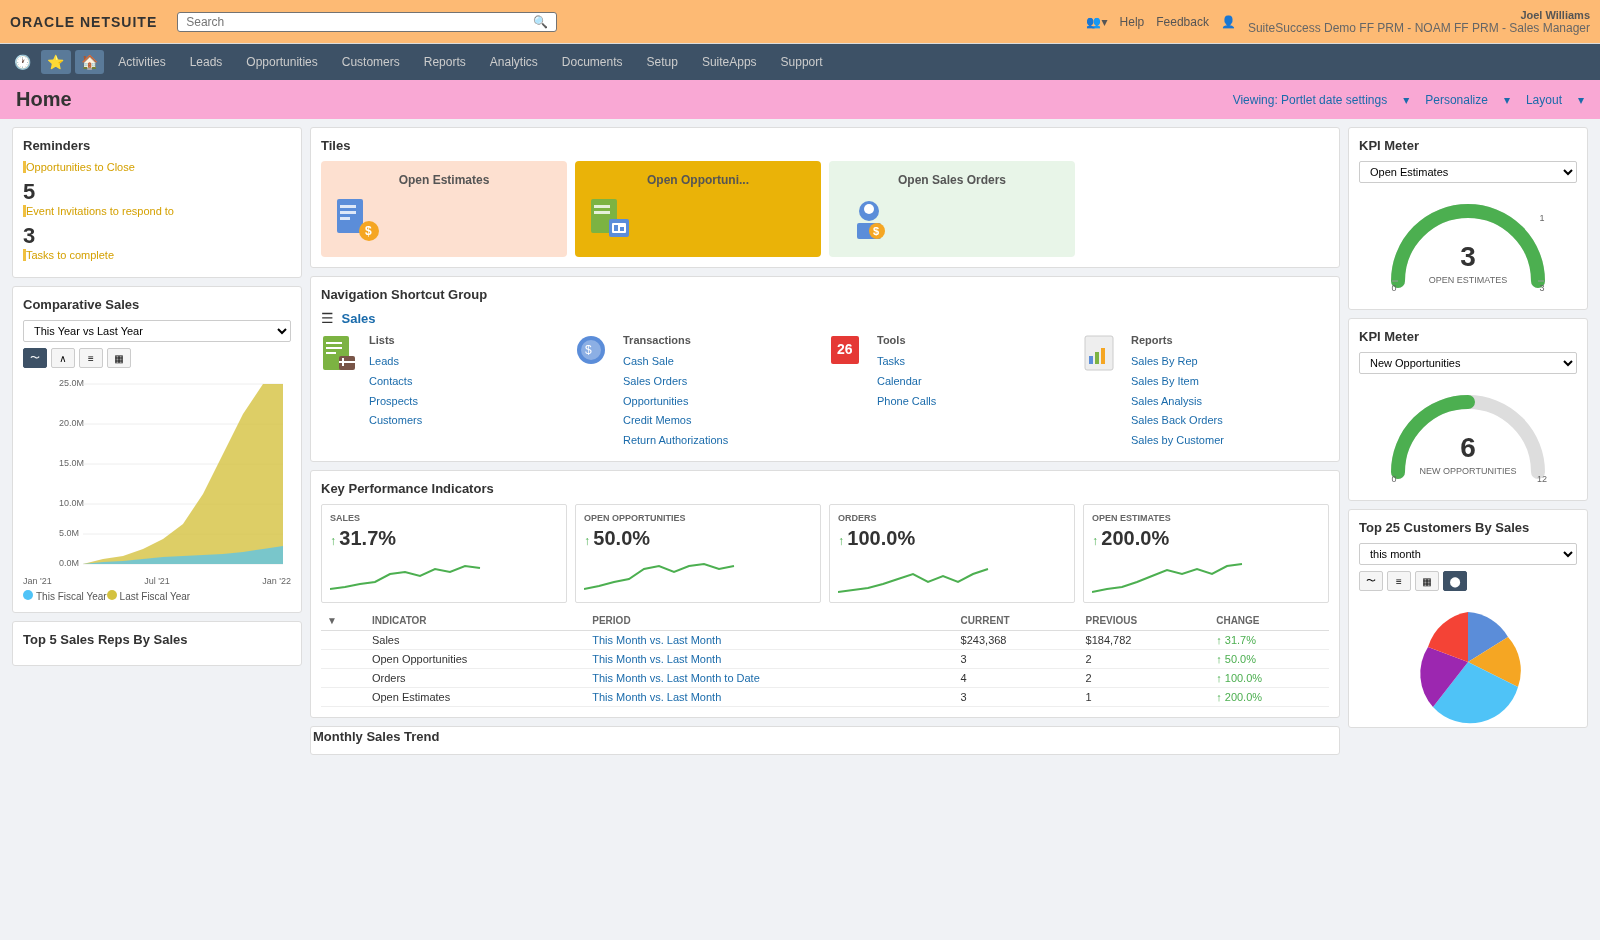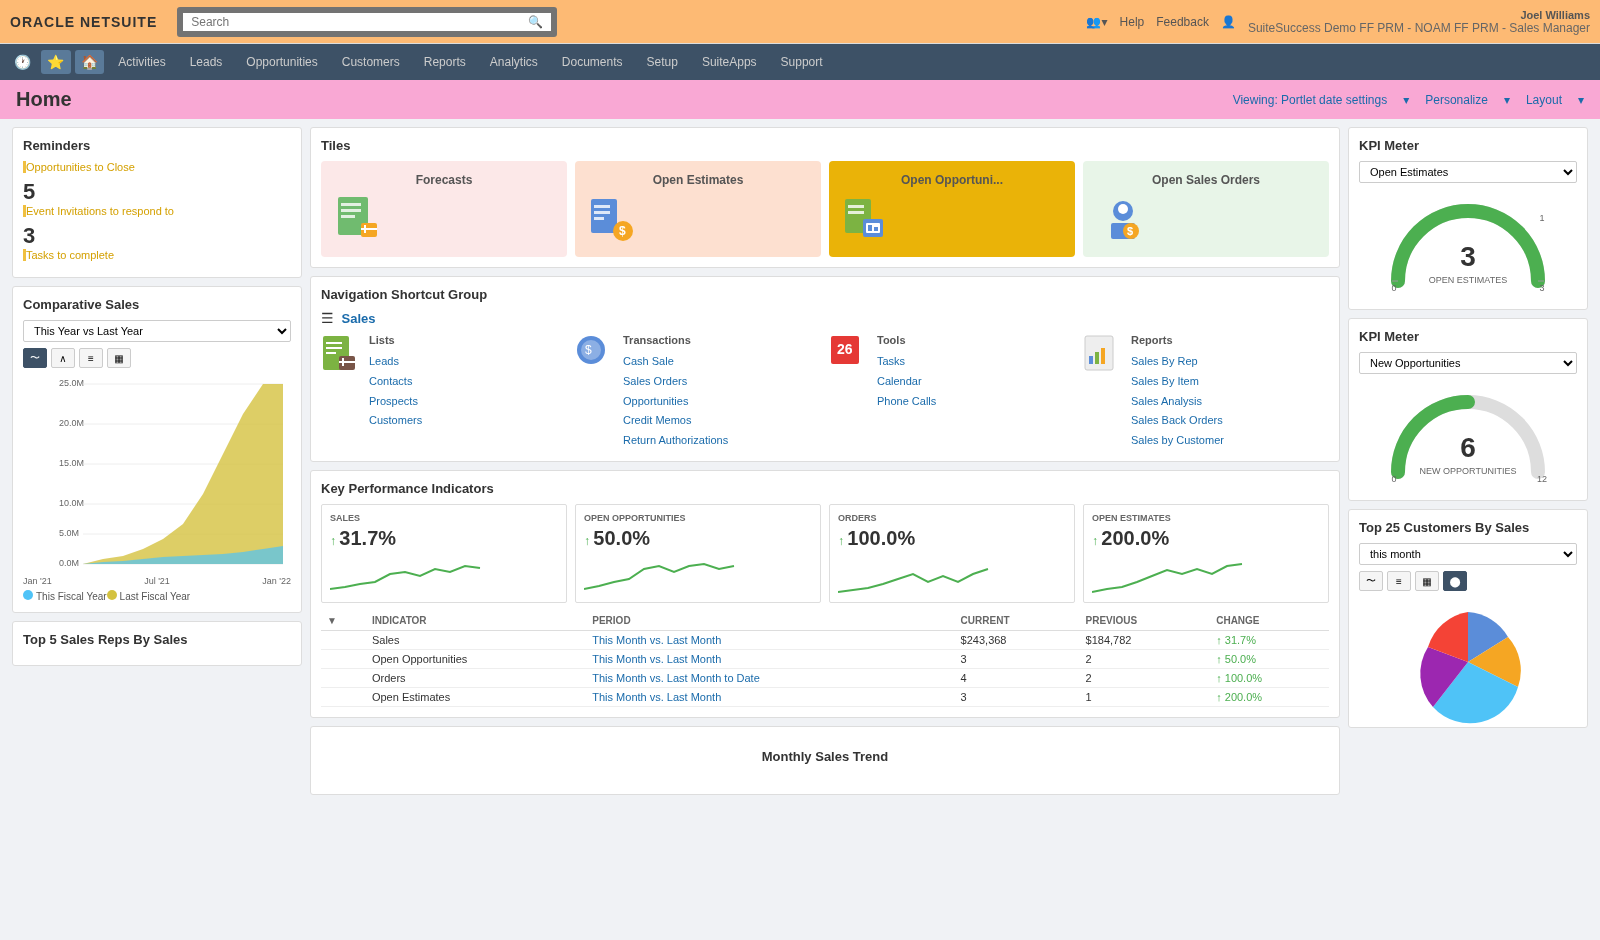--- a/index.html
+++ b/index.html
@@ -2,21 +2,21 @@
 <html><head>
   <meta charset="utf-8">
   <style>
     * { box-sizing: border-box; margin: 0; padding: 0; }
     body { font-family: Arial, sans-serif; font-size: 12px; background: #f0f2f5; color: #333; }
 
     
     .top-bar { background: #fdba74; border-bottom: 1px solid #ddd; display: flex; align-items: center; padding: 0 10px; height: 44px; }
     .logo { font-size: 14px; font-weight: bold; color: #c00; margin-right: 20px; letter-spacing: 1px; }
     .logo span { color: #333; }
-    .search-bar { flex: 1; max-width: 380px; display: flex; align-items: center; border: 6px solid #737373; border-radius: 3px; padding: 2px 8px; background: #fff; }
+    .search-bar { flex: 1; max-width: 380px; display: flex; align-items: center; border: 1px solid #737373; border-radius: 3px; padding: 2px 8px; background: #fff; }
     .search-bar input { border: none; outline: none; width: 100%; font-size: 12px; }
     .top-right { margin-left: auto; display: flex; align-items: center; gap: 12px; font-size: 12px; color: #555; }
     .user-info { font-size: 11px; text-align: right; }
     .user-name { font-weight: bold; }
 
     
     .nav-bar { background: #3d5166; display: flex; align-items: center; padding: 0 8px; height: 36px; gap: 4px; }
     .nav-icon { color: #aaa; font-size: 14px; padding: 4px 6px; cursor: pointer; }
     .nav-icon.active { color: #fff; background: #5a7a99; border-radius: 3px; }
     .nav-item { color: #ccc; font-size: 12px; padding: 4px 10px; cursor: pointer; border-radius: 3px; }
@@ -83,21 +83,21 @@
     .kpi-table td a { color: #1a6bab; text-decoration: none; }
     .kpi-table .change-up { color: #4caf50; }
 
     
     .kpi-meter-card { background: #fff; border: 1px solid #ddd; border-radius: 3px; padding: 10px; }
 
     
     .pie-container { width: 180px; height: 120px; margin: 0 auto; }
 
     
-    .monthly-trend { background: #fff; border: 1px solid #ddd; border-radius: 3px; padding: 22px; text-align: center; }
+    .monthly-trend { background: #fff; border: 1px solid #ddd; border-radius: 3px; padding: 2px; }
 
     
     svg { display: block; }
   </style>
 </head>
 <body>
 
 <div class="top-bar">
   <div class="logo">
     <span>ORACLE NETSUITE</span>
@@ -215,32 +215,20 @@
     </div>
 
   </div>
 
   <div class="center-col">
 
     <div class="card">
       <div class="card-title">Tiles</div>
       <div class="tiles-grid">
 
-        <div class="tile tile-pink">
-          <div class="tile-title">Forecasts</div>
-          <svg width="50" height="50">
-            <rect x="5" y="2" width="30" height="38" rx="2" fill="#4caf50" opacity="0.8"></rect>
-            <rect x="8" y="8" width="20" height="3" fill="#fff" opacity="0.8"></rect>
-            <rect x="8" y="14" width="20" height="3" fill="#fff" opacity="0.8"></rect>
-            <rect x="8" y="20" width="14" height="3" fill="#fff" opacity="0.8"></rect>
-            <rect x="28" y="28" width="16" height="14" rx="2" fill="#f5a623"></rect>
-            <line x1="32" y1="38" x2="32" y2="30" stroke="#fff" stroke-width="2"></line>
-            <line x1="28" y1="34" x2="44" y2="34" stroke="#fff" stroke-width="2"></line>
-          </svg>
-        </div>
 
         <div class="tile tile-salmon">
           <div class="tile-title">Open Estimates</div>
           <svg width="50" height="50">
             <rect x="4" y="4" width="26" height="34" rx="2" fill="#5b8dd9"></rect>
             <rect x="7" y="10" width="16" height="3" fill="#fff" opacity="0.8"></rect>
             <rect x="7" y="16" width="16" height="3" fill="#fff" opacity="0.8"></rect>
             <rect x="7" y="22" width="10" height="3" fill="#fff" opacity="0.8"></rect>
             <circle cx="36" cy="36" r="10" fill="#f5a623"></circle>
             <text x="32" y="40" font-size="12" fill="#fff" font-weight="bold">$</text>

